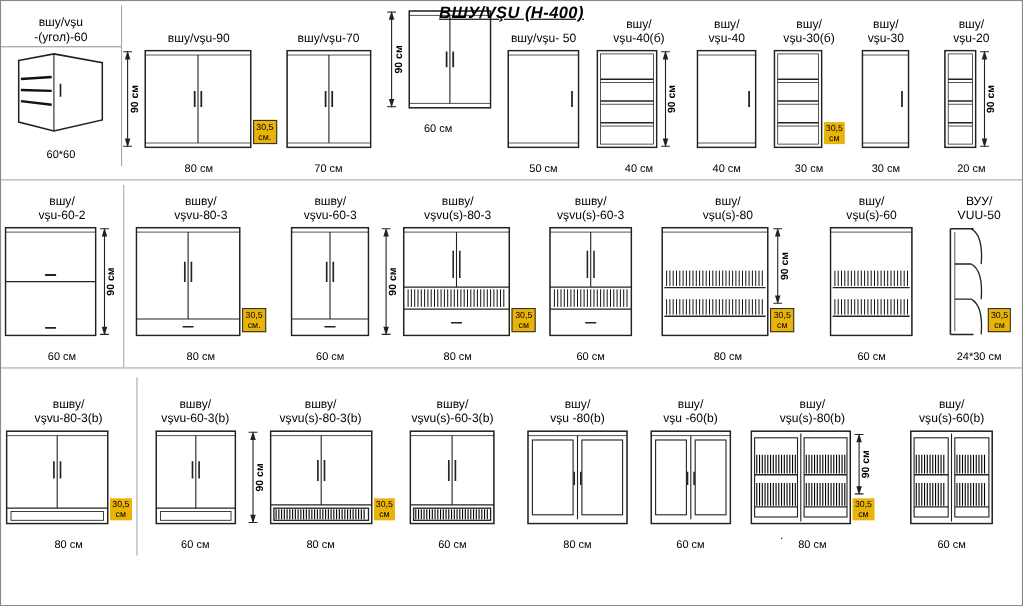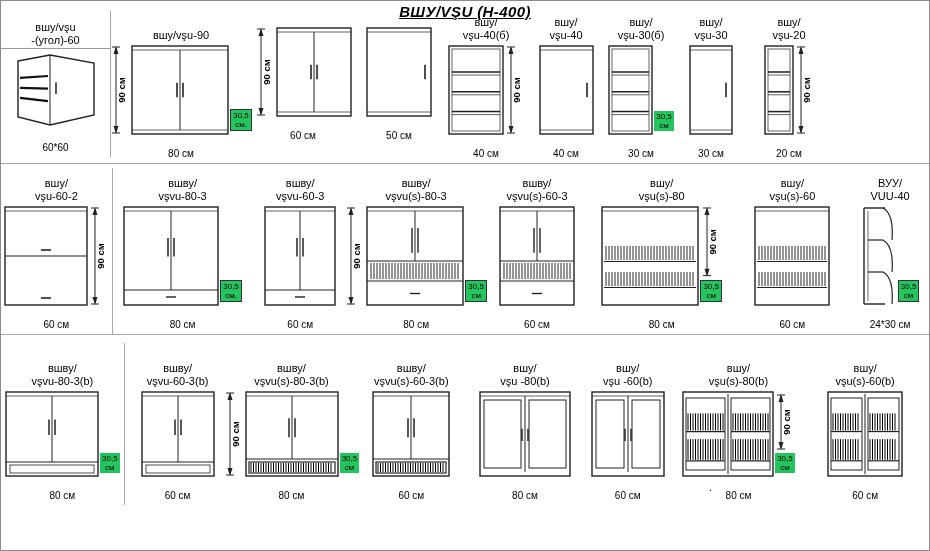--- a/index.html
+++ b/index.html
@@ -1,30 +1,30 @@
 <!DOCTYPE html>
 <html><head>
 <meta charset="utf-8">
 <style>
   *{box-sizing:border-box;margin:0;padding:0}
   html,body{background:#e8e8e8}
   body{font-family:"Liberation Sans","DejaVu Sans",sans-serif;color:#000}
   #page{position:relative;width:930px;height:551px;margin:0 auto;background:#fff;border:1px solid #8a8a8a;overflow:hidden}
   .title{position:absolute;top:2px;left:0;right:0;text-align:center;font-size:15px;font-weight:bold;font-style:italic;text-decoration:underline;letter-spacing:.4px;z-index:2}
   #rows{position:absolute;top:0;left:0;right:0}
-  .row{display:flex;align-items:center;padding-top:4px}
+  .row{display:flex;align-items:flex-start;padding-top:4px}
   .row-b{border-bottom:1px solid #a8a8a8}
   .cell{display:flex;flex-direction:column;align-items:center;padding:2px 0 4px}
   .sep{border-right:1px solid #a8a8a8}
   .lab{display:flex;align-items:flex-end;justify-content:center;text-align:center;font-size:11px;line-height:1.12;white-space:pre-line;padding-bottom:2px;width:100%}
   .corner-underline{border-bottom:1px solid #9a9a9a}
   .body{display:flex;align-items:flex-end;justify-content:center;gap:1px;margin-top:2px}
   .size{font-size:10px;margin-top:13px;white-space:pre}
   .dimcol{display:flex;flex-direction:column;align-items:center;justify-content:flex-end;gap:2px}
-  .dimbox{border:1px solid #333;font-size:8px;line-height:1.15;text-align:center;white-space:pre-line;padding:1px 2px;margin-bottom:4px;background:#22c55e}
+  .dimbox{border:1px solid #333;font-size:8px;line-height:1.15;text-align:center;white-space:pre-line;padding:1px 2px;margin-bottom:4px;background:#eab308}
   .dimbox.plain{border:none}
   svg text{font-family:"Liberation Sans","DejaVu Sans",sans-serif}
   .stray{position:absolute;font-size:11px}
 </style>
 </head>
 <body>
 
 <div id="page">
   <div class="title">ВШУ/VŞU  (Н-400)</div>
   <div id="rows">
@@ -63,20 +63,34 @@
               <line x1="46" y1="37.8" x2="46" y2="52.199999999999996" stroke="#222" stroke-width="1.6"></line>
               <line x1="52" y1="37.8" x2="52" y2="52.199999999999996" stroke="#222" stroke-width="1.6"></line>
             </svg>
             <div class="dimcol" style="height: 90px;">
               <div class="dimbox">30,5
 см.</div>
             </div>
           </div>
           <div class="size">80 см</div>
         </div>
+        <div class="cell" style="width: 96px;">
+          <div class="lab" style="min-height: 36px;">вшу/vşu-70</div>
+          <div class="body">
+            <svg width="78" height="90" viewBox="0 0 78 90">
+              <rect x="1" y="1" width="76" height="88" fill="none" stroke="#222" stroke-width="1.4"></rect>
+              <line x1="1" y1="5" x2="77" y2="5" stroke="#222" stroke-width="0.7"></line>
+              <line x1="1" y1="85" x2="77" y2="85" stroke="#222" stroke-width="0.7"></line>
+              <line x1="39" y1="5" x2="39" y2="85" stroke="#222" stroke-width="1"></line>
+              <line x1="36" y1="37.8" x2="36" y2="52.199999999999996" stroke="#222" stroke-width="1.6"></line>
+              <line x1="42" y1="37.8" x2="42" y2="52.199999999999996" stroke="#222" stroke-width="1.6"></line>
+            </svg>
+          </div>
+          <div class="size">70 см</div>
+        </div>
         <div class="cell" style="width: 104px;">
           <div class="body">
             <svg class="dimv" width="20" height="90" viewBox="0 0 20 90">
               <line x1="6" y1="3" x2="6" y2="87" stroke="#222" stroke-width="1"></line>
               <polygon points="6,1 3.5,9 8.5,9" fill="#222"></polygon>
               <polygon points="6,89 3.5,81 8.5,81" fill="#222"></polygon>
               <line x1="2" y1="2" x2="10" y2="2" stroke="#222" stroke-width="1"></line>
               <line x1="2" y1="88" x2="10" y2="88" stroke="#222" stroke-width="1"></line>
               <text x="15" y="45" transform="rotate(-90 15 45)" text-anchor="middle" font-size="9.5" font-weight="bold" fill="#000">90 см</text>
             </svg>
@@ -85,20 +99,21 @@
               <line x1="1" y1="5" x2="75" y2="5" stroke="#222" stroke-width="0.7"></line>
               <line x1="1" y1="85" x2="75" y2="85" stroke="#222" stroke-width="0.7"></line>
               <line x1="38" y1="5" x2="38" y2="85" stroke="#222" stroke-width="1"></line>
               <line x1="35" y1="37.8" x2="35" y2="52.199999999999996" stroke="#222" stroke-width="1.6"></line>
               <line x1="41" y1="37.8" x2="41" y2="52.199999999999996" stroke="#222" stroke-width="1.6"></line>
             </svg>
           </div>
           <div class="size">60 см</div>
         </div>
         <div class="cell" style="width: 88px;">
+          <div class="lab" style="min-height: 36px;">вшу/vşu- 50</div>
           <div class="body">
             <svg width="66" height="90" viewBox="0 0 66 90">
               <rect x="1" y="1" width="64" height="88" fill="none" stroke="#222" stroke-width="1.4"></rect>
               <line x1="1" y1="5" x2="65" y2="5" stroke="#222" stroke-width="0.7"></line>
               <line x1="1" y1="85" x2="65" y2="85" stroke="#222" stroke-width="0.7"></line>
               <line x1="59" y1="37.8" x2="59" y2="52.199999999999996" stroke="#222" stroke-width="1.6"></line>
             </svg>
           </div>
           <div class="size">50 см</div>
         </div>
@@ -503,21 +518,21 @@
               <line x1="65" y1="66" x2="65" y2="80" stroke="#111" stroke-width="0.9"></line>
               <line x1="68" y1="66" x2="68" y2="80" stroke="#111" stroke-width="0.9"></line>
               <line x1="71" y1="66" x2="71" y2="80" stroke="#111" stroke-width="0.9"></line>
               <line x1="3" y1="81.5" x2="73" y2="81.5" stroke="#222" stroke-width="1.2"></line>
             </svg>
           </div>
           <div class="size">60 см</div>
         </div>
         <div class="cell" style="width: 78px;">
           <div class="lab" style="min-height: 34px;">ВУУ/
-VUU-40</div>
+VUU-50</div>
           <div class="body">
             <svg width="36" height="100" viewBox="0 0 36 100">
               <line x1="3" y1="2" x2="3" y2="98" stroke="#222" stroke-width="1.4"></line>
               <line x1="7" y1="5" x2="7" y2="95" stroke="#222" stroke-width="0.7"></line>
               <line x1="3" y1="2" x2="24" y2="2" stroke="#222" stroke-width="1.4"></line>
               <line x1="3" y1="98" x2="24" y2="98" stroke="#222" stroke-width="1.4"></line>
               <path d="M 22 2.0 Q 33 8.0 31 34.0" fill="none" stroke="#222" stroke-width="1.2"></path>
               <line x1="7" y1="34" x2="22" y2="34" stroke="#222" stroke-width="1.2"></line>
               <path d="M 22 34.0 Q 33 40.0 31 66.0" fill="none" stroke="#222" stroke-width="1.2"></path>
               <line x1="7" y1="66" x2="22" y2="66" stroke="#222" stroke-width="1.2"></line>

